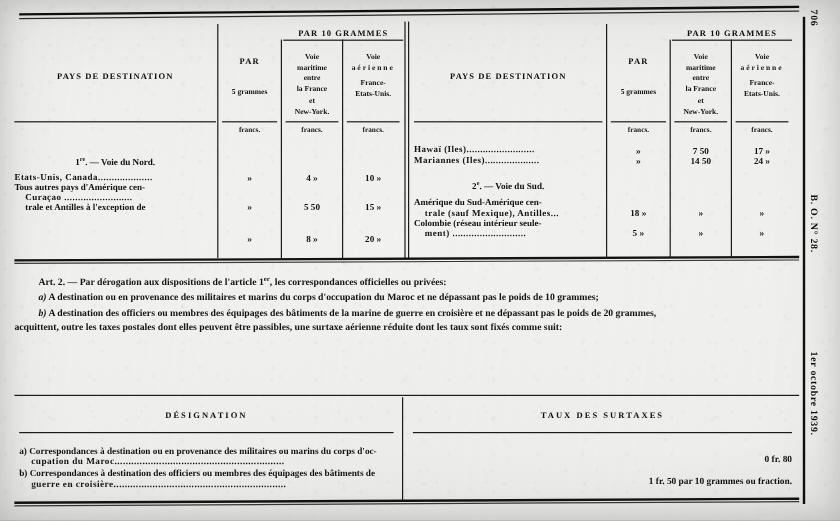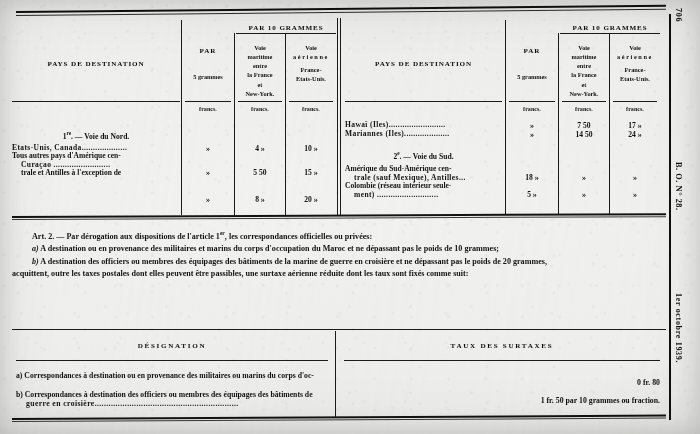--- a/index.html
+++ b/index.html
@@ -327,20 +327,21 @@
   <div class="vline" style="left:335px; top:331px; height:86px;"></div>
 
   <div class="bt-head" style="left:340px; top:342px; width:324px;">TAUX DES SURTAXES</div>
   <div class="bt-head" style="left:12px; top:342px; width:320px;">DÉSIGNATION</div>
 
   <div class="hline" style="left:16px; top:360px; width:312px;"></div>
   <div class="hline" style="left:344px; top:360px; width:316px;"></div>
 
   <div class="bt-item" style="left:16px; top:371px; width:312px;">
     <span>a) Correspondances à destination ou en provenance des militaires ou marins du corps d'oc-</span>
+    <span class="ind dots">cupation  du  Maroc.............................................................</span>
   </div>
   <div class="bt-item" style="left:16px; top:390px; width:312px;">
     <span>b) Correspondances à destination des officiers ou membres des équipages des bâtiments de</span>
     <span class="ind dots">guerre  en  croisière..............................................................</span>
   </div>
 
   <div class="bt-rate" style="left:344px; top:378px; width:316px;">0 fr. 80</div>
   <div class="bt-rate" style="left:344px; top:396px; width:316px;">1 fr. 50 par 10 grammes ou fraction.</div>
 
   <div class="rule-bot"></div>

